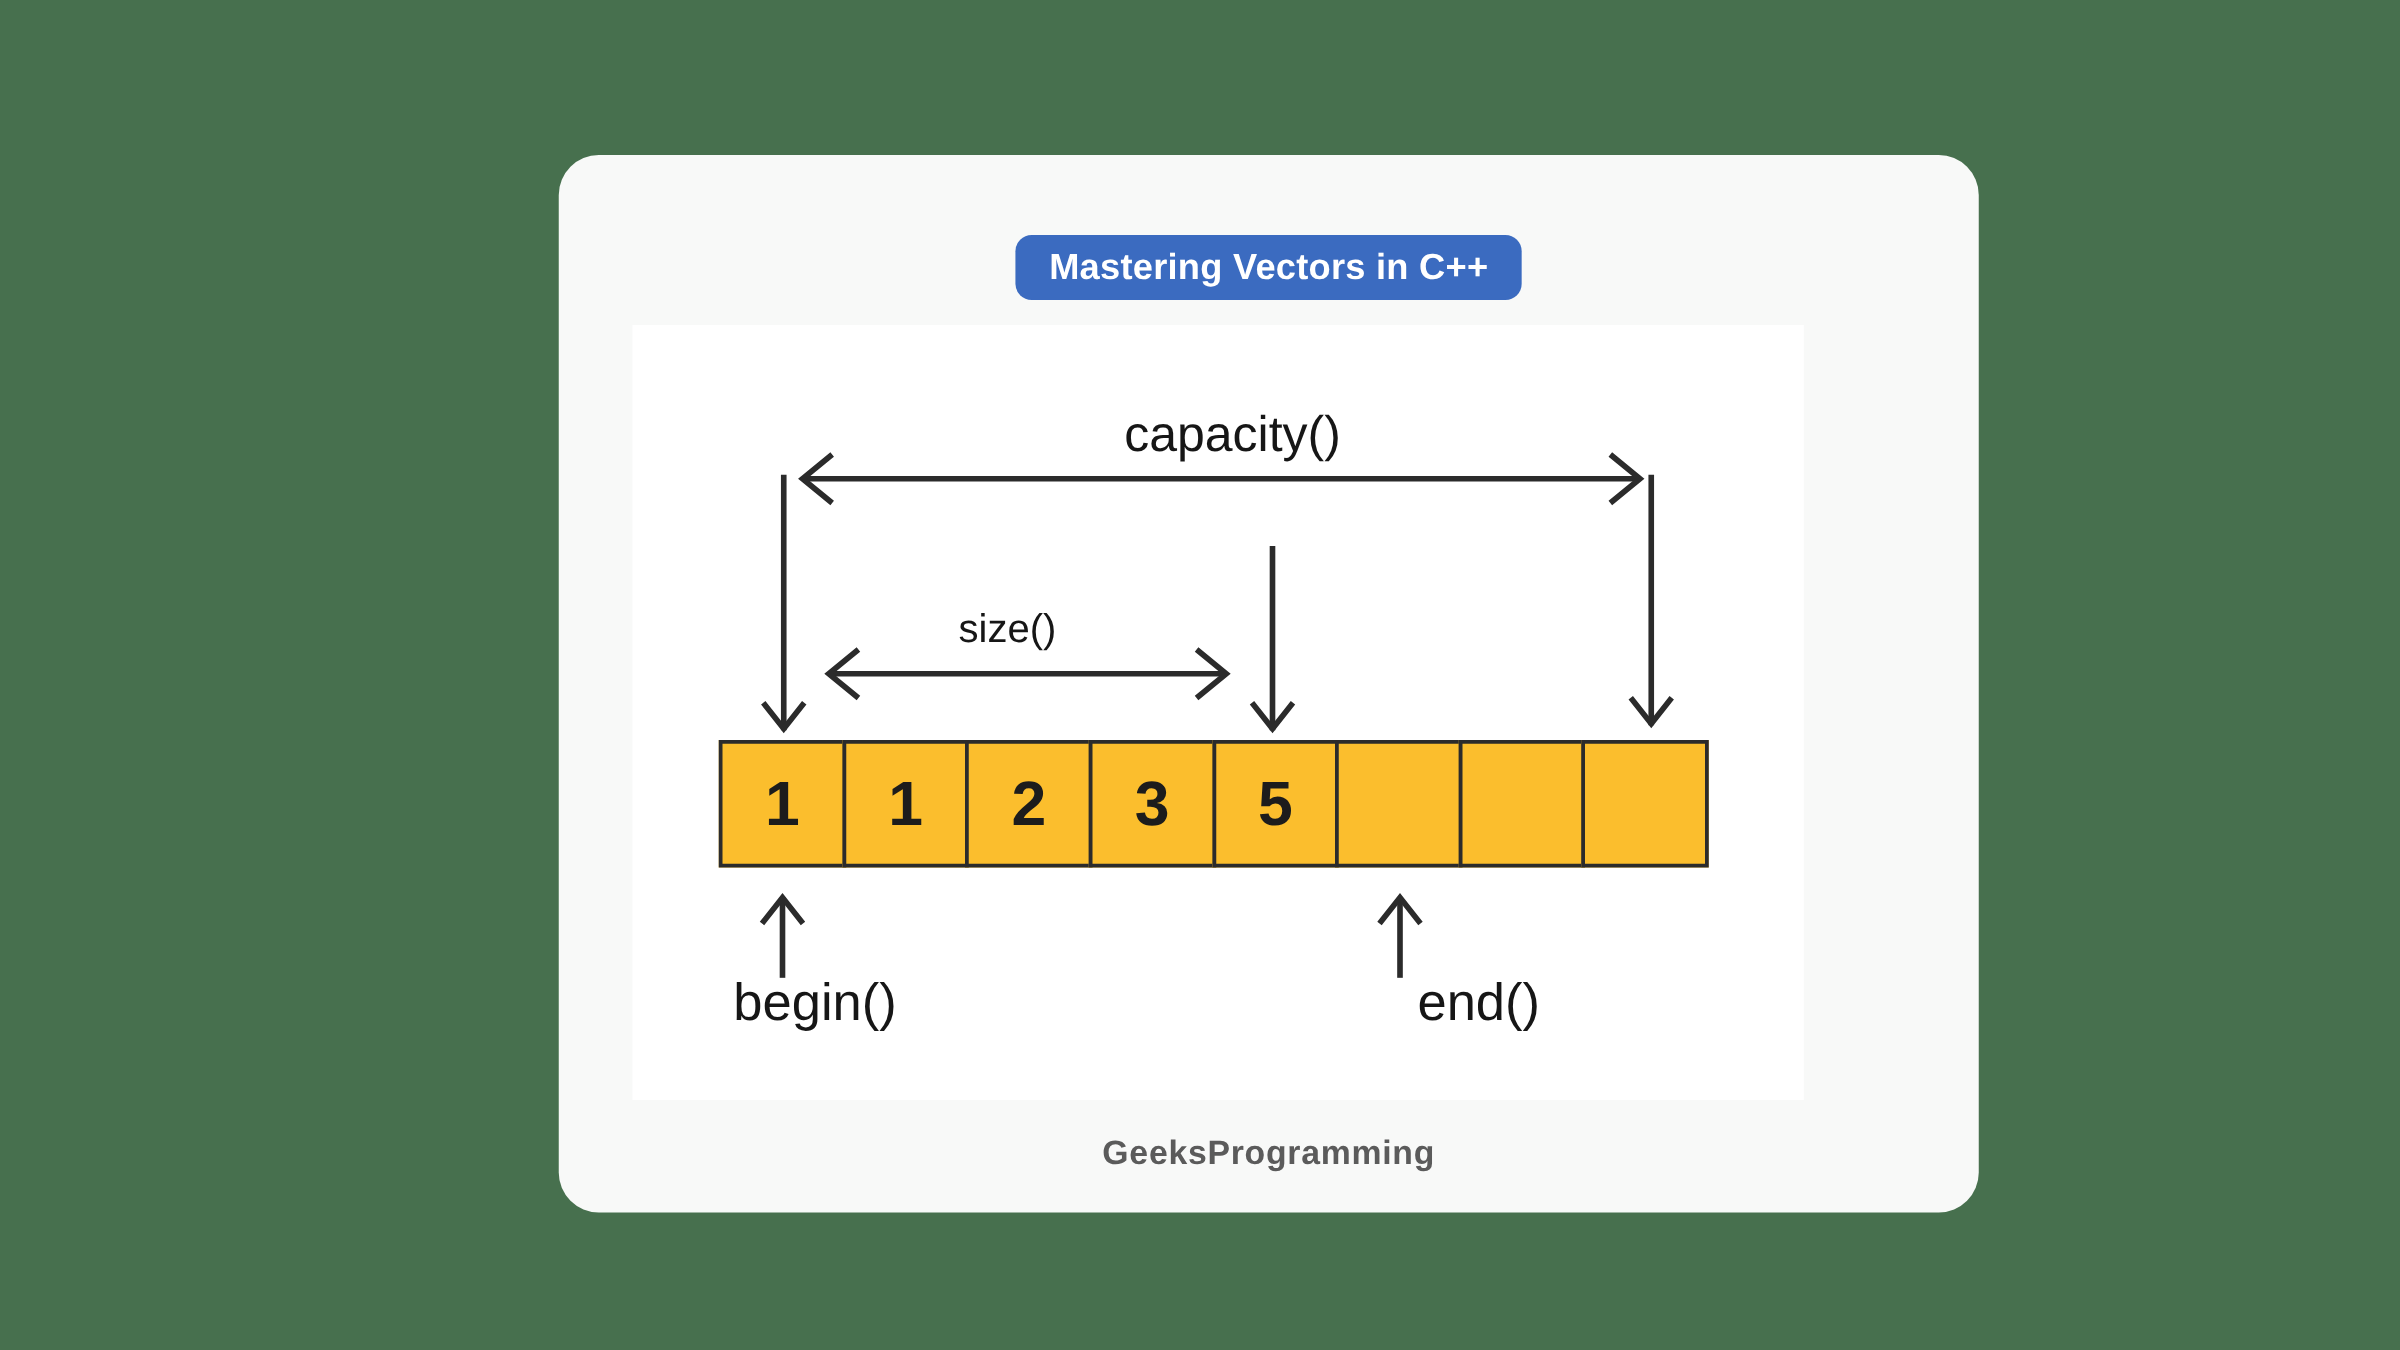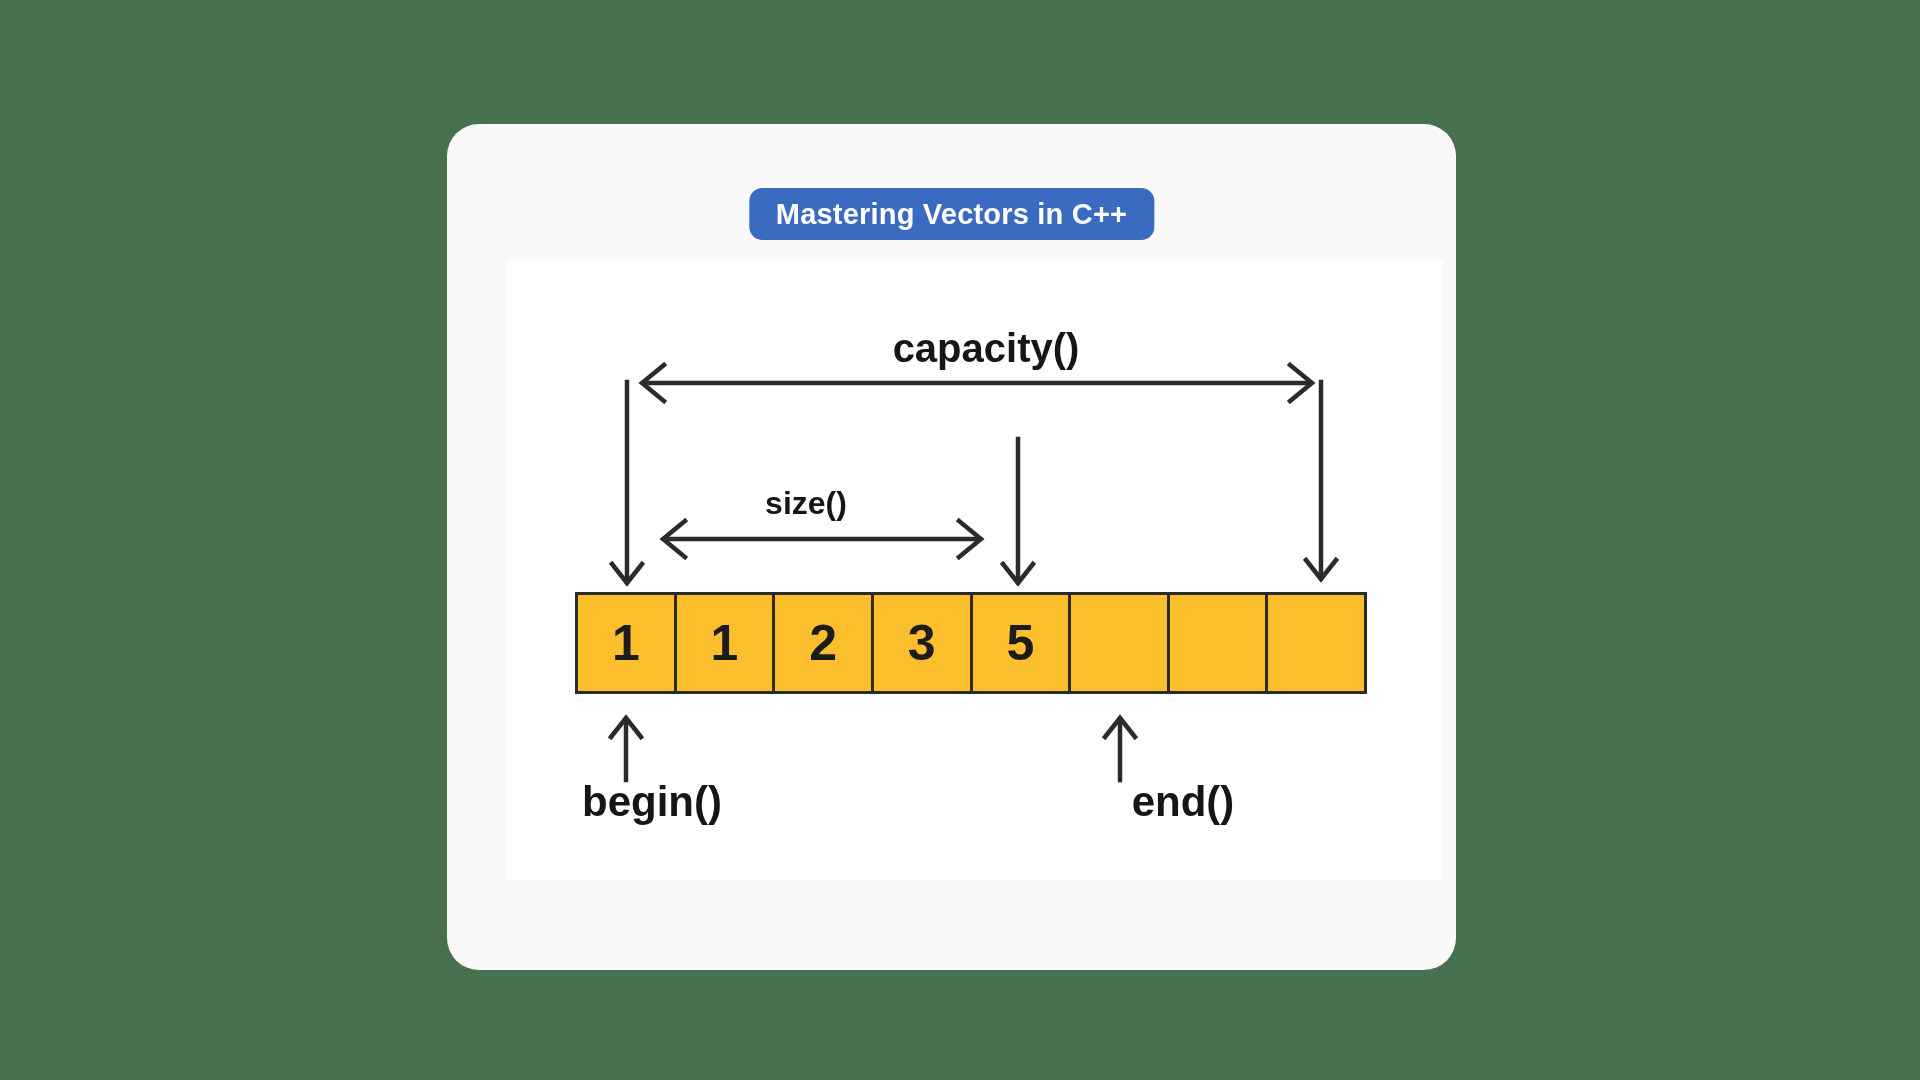--- a/index.html
+++ b/index.html
@@ -19,21 +19,21 @@
     background:var(--bg-green);
     font-family:"Liberation Sans", sans-serif;
     width:1920px;height:1080px;overflow:hidden;
   }
   .stage{
     position:relative;width:1920px;height:1080px;
     background:var(--bg-green);
   }
   .card{
     position:absolute;left:447px;top:124px;
-    width:1009px;height:846px;
+    width:1136px;height:846px;
     background:var(--card-bg);
     border-radius:32px;
   }
   .badge{
     position:absolute;top:64px;left:50%;
     transform:translateX(-50%);
     height:52px;padding:0 27px;
     background:var(--accent-blue);
     border-radius:13px;
     display:flex;align-items:center;justify-content:center;
@@ -54,21 +54,21 @@
     stroke:var(--line-dark);
     stroke-width:4.5;
     fill:none;
     stroke-linejoin:miter;
     stroke-linecap:square;
   }
   .lbl{
     position:absolute;
     transform:translate(-50%,-50%);
     color:var(--ink);
-    font-weight:700;
+    font-weight:400;
     white-space:nowrap;
     text-align:center;
   }
   .lbl.capacity{left:480px;top:88px;font-size:40px;}
   .lbl.size{left:300px;top:243px;font-size:32px;}
   .lbl.begin{left:134px;top:542px;font-size:42px;margin-left:12px;}
   .lbl.end{left:633px;top:542px;font-size:42px;margin-left:44px;}
   .cells{
     position:absolute;left:69px;top:332px;
     width:792px;height:102px;
@@ -153,14 +153,15 @@
         <div class="cell">5</div>
         <div class="cell"></div>
         <div class="cell"></div>
         <div class="cell"></div>
       </div>
 
       <div class="lbl begin">begin()</div>
       <div class="lbl end">end()</div>
     </div>
 
+    <div class="footer">GeeksProgramming</div>
   </div>
 </div>
 
 </body></html>

